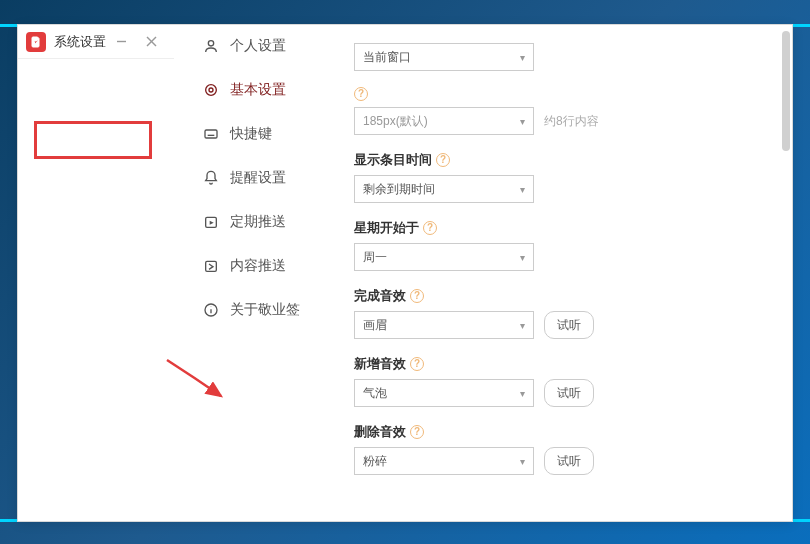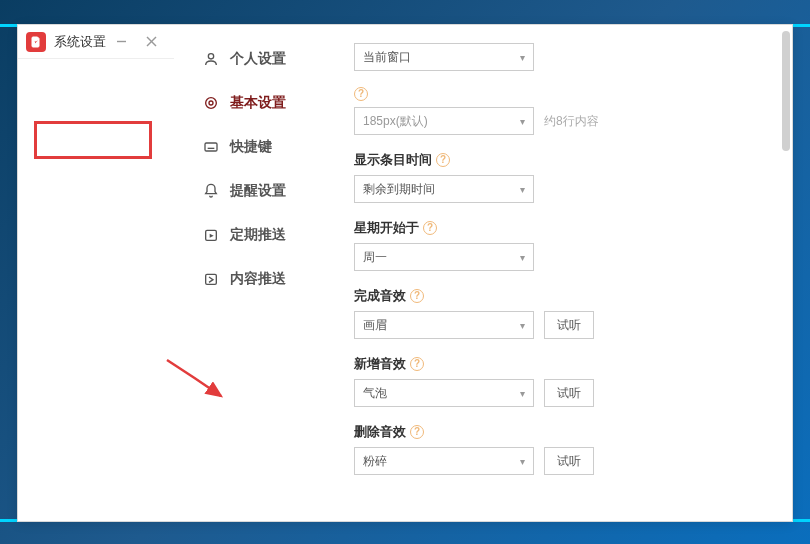--- a/index.html
+++ b/index.html
@@ -45,23 +45,23 @@
     color: #888; cursor: pointer;
   }
   .win-btn svg { width: 11px; height: 11px; }
   .body {
     flex: 1; display: flex; overflow: hidden;
   }
   .sidebar {
     width: 150px; padding: 12px 0 0 0;
   }
   .nav-item {
-    display: flex; align-items: center;
+    display: flex; 
     height: 44px; padding-left: 28px; gap: 10px;
-    color: #555; cursor: pointer; position: relative; font-weight: bold;
+    color: #555; cursor: pointer; position: relative;
   }
   .nav-item.active { color: #7f1d1d; }
   .nav-item .nav-icon { width: 18px; height: 18px; display: flex; align-items:center; justify-content:center; }
   .nav-item .nav-icon svg { width: 16px; height: 16px; }
   .nav-label { font-size: 14px; }
   .highlight-box {
     position: absolute; border: 3px solid #e23c3c;
     pointer-events: none;
   }
   .content {
@@ -87,21 +87,21 @@
     display: flex; align-items: center; justify-content: space-between;
     padding: 0 8px; cursor: pointer; color: #555;
     font-size: 12px;
   }
   .select.muted { color: #999; }
   .select .chev { color: #999; font-size: 10px; }
   .btn {
     height: 28px; padding: 0 12px;
     border: 1px solid #ccc; background: #fff;
     display: inline-flex; align-items: center; justify-content: center;
-    font-size: 12px; color: #555; cursor: pointer; border-radius: 0;
+    font-size: 12px; color: #555; cursor: pointer; border-radius: 10px;
   }
   .hint { color: #aaa; font-size: 12px; }
   .scrollbar {
     position: absolute; right: 2px; top: 6px;
     width: 8px; height: 120px; border-radius: 4px;
     background: #d0d0d0;
   }
   .arrow {
     position: absolute; pointer-events: none;
   }
@@ -183,20 +183,30 @@
         <span class="nav-label">定期推送</span>
       </div>
       <div class="nav-item">
         <span class="nav-icon">
           <svg viewBox="0 0 24 24" fill="none" stroke="currentColor" stroke-width="2">
               <rect x="4" y="5" width="16" height="15" rx="2"></rect>
               <path d="M9 9l6 4-6 4"></path>
             </svg>
         </span>
         <span class="nav-label">内容推送</span>
+      </div>
+      <div class="nav-item">
+        <span class="nav-icon">
+          <svg viewBox="0 0 24 24" fill="none" stroke="currentColor" stroke-width="2">
+              <circle cx="12" cy="12" r="9"></circle>
+              <line x1="12" y1="7" x2="12" y2="7.5"></line>
+              <line x1="12" y1="11" x2="12" y2="17"></line>
+            </svg>
+        </span>
+        <span class="nav-label">关于敬业签</span>
       </div>
     </div>
 
     <div class="content">
       <div class="form-row">
         <div class="select">
           <span>当前窗口</span>
           <span class="chev">▾</span>
         </div>
       </div>

